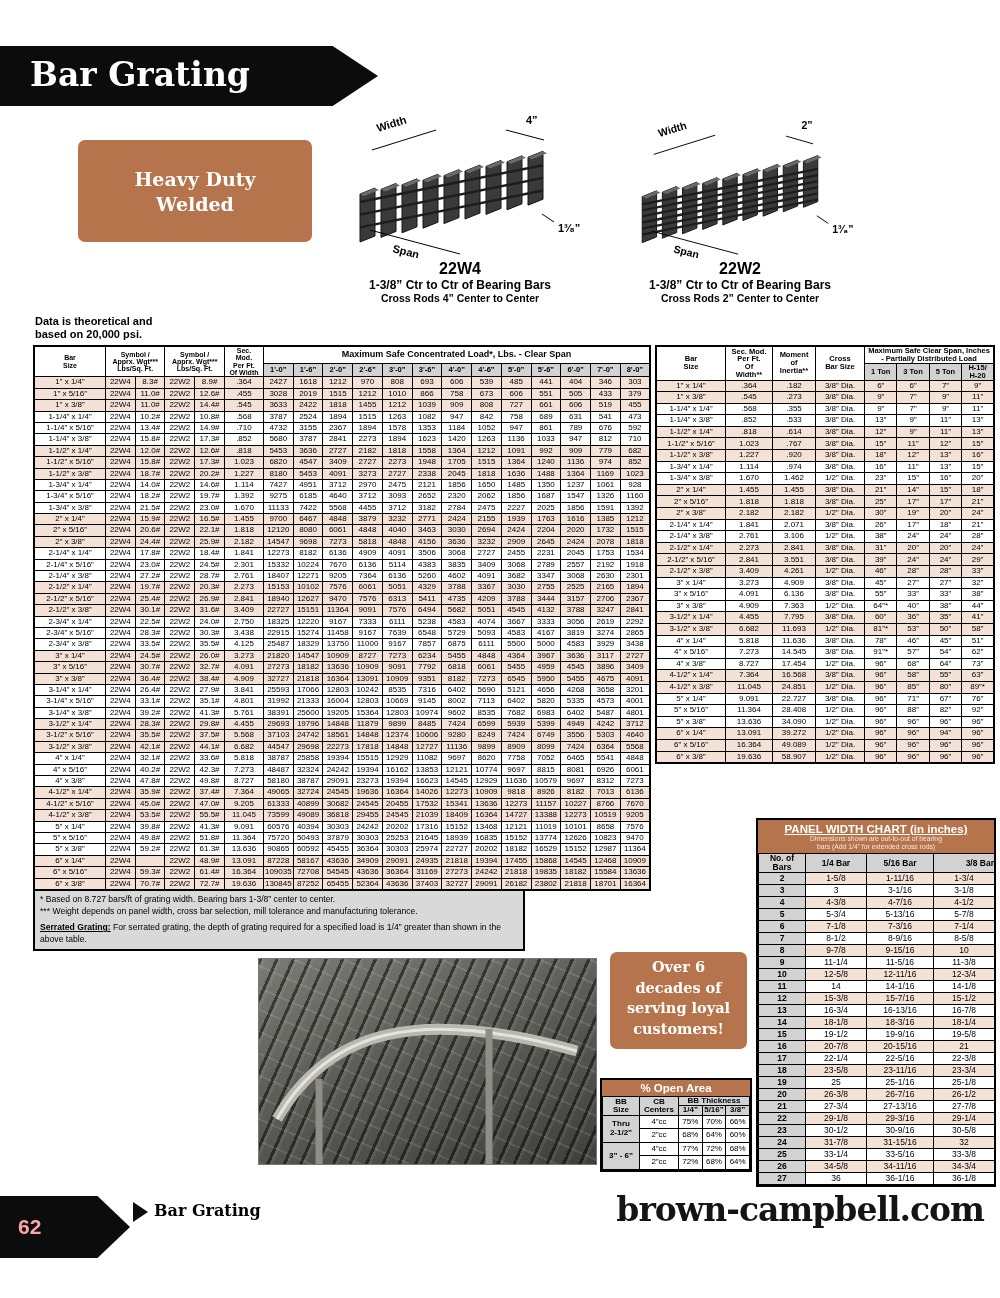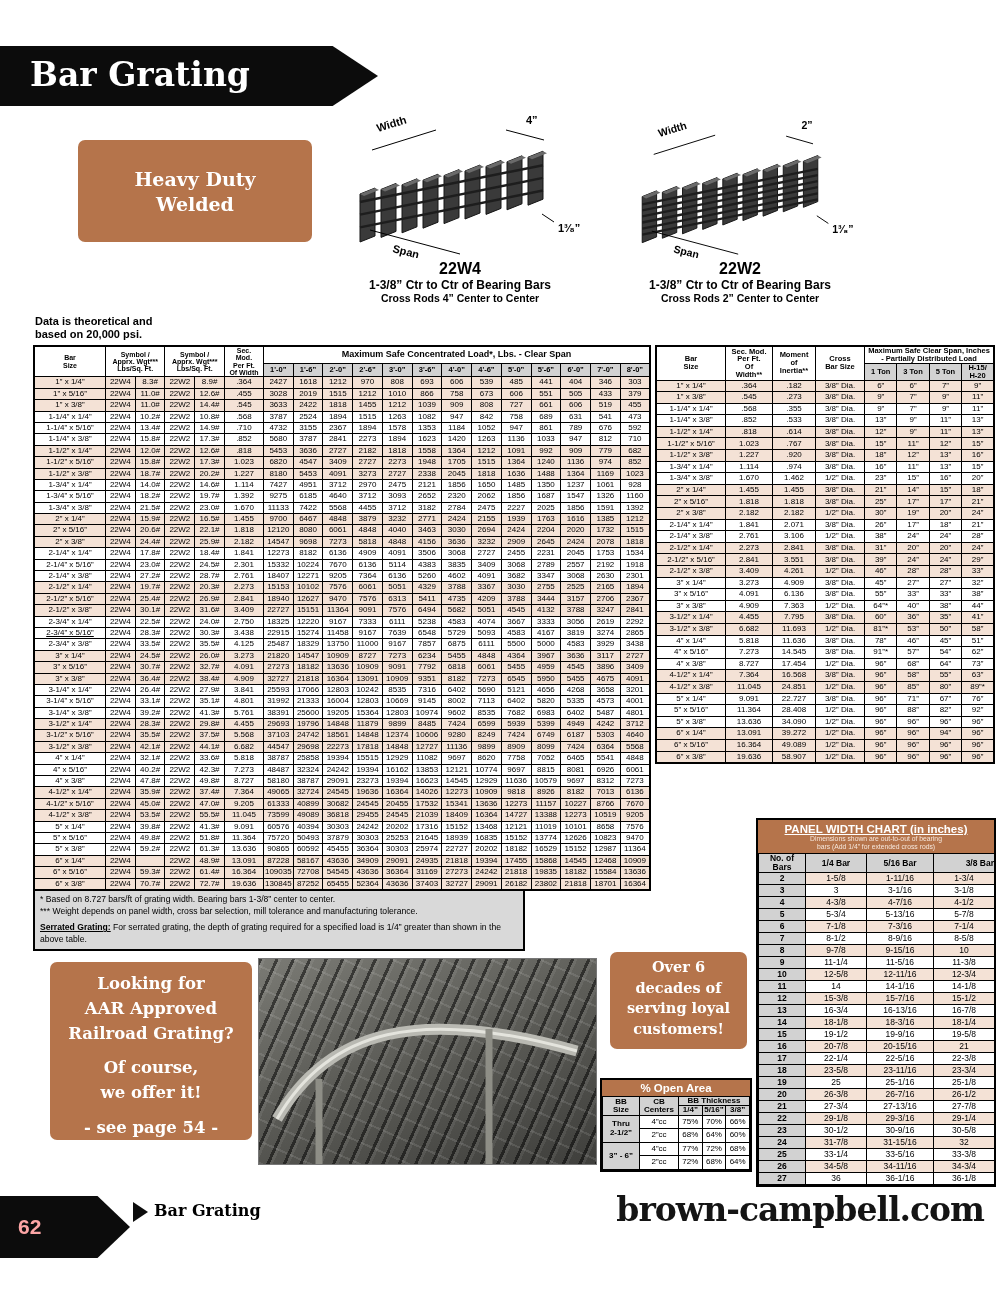--- a/index.html
+++ b/index.html
@@ -685,21 +685,21 @@
             <td>5238</td>
             <td>4583</td>
             <td>4074</td>
             <td>3667</td>
             <td>3333</td>
             <td>3056</td>
             <td>2619</td>
             <td>2292</td>
           </tr>
           <tr>
-            <td style="width: 70px; text-decoration: underline;">2-3/4” x 5/16”</td>
+            <td style="width: 70px;">2-3/4” x 5/16”</td>
             <td style="width: 33px;">22W4</td>
             <td style="width: 29px;">28.3#</td>
             <td style="width: 33px;">22W2</td>
             <td style="width: 29px;">30.3#</td>
             <td style="width: 38px;">3.438</td>
             <td>22915</td>
             <td>15274</td>
             <td>11458</td>
             <td>9167</td>
             <td>7639</td>
@@ -890,21 +890,21 @@
             <td>37103</td>
             <td>24742</td>
             <td>18561</td>
             <td>14848</td>
             <td>12374</td>
             <td>10606</td>
             <td>9280</td>
             <td>8249</td>
             <td>7424</td>
             <td>6749</td>
-            <td>6187</td>
+            <td>3556</td>
             <td>5303</td>
             <td>4640</td>
           </tr>
           <tr class="pink">
             <td style="width: 70px;">3-1/2” x 3/8”</td>
             <td style="width: 33px;">22W4</td>
             <td style="width: 29px;">42.1#</td>
             <td style="width: 33px;">22W2</td>
             <td style="width: 29px;">44.1#</td>
             <td style="width: 38px;">6.682</td>
@@ -1763,30 +1763,20 @@
           <tr>
             <td>2”cc</td>
             <td>72%</td>
             <td>68%</td>
             <td>64%</td>
           </tr>
         </tbody>
       </table>
   </div>
 
-  <div class="brown promo-left">
-    <div>Looking for</div>
-    <div>AAR Approved</div>
-    <div>Railroad Grating?</div>
-    <div class="gap"></div>
-    <div>Of course,</div>
-    <div>we offer it!</div>
-    <div class="gap"></div>
-    <div>- see page 54 -</div>
-  </div>
   <div class="brown promo-right">
     <div>Over 6</div>
     <div>decades of</div>
     <div>serving loyal</div>
     <div>customers!</div>
   </div>
 
   <div class="photo">
     <svg width="337" height="205" viewBox="0 0 337 205">
       <path d="M 18,160 C 70,70 160,48 318,92" fill="none" stroke="#b9b9b2" stroke-width="11"></path>

